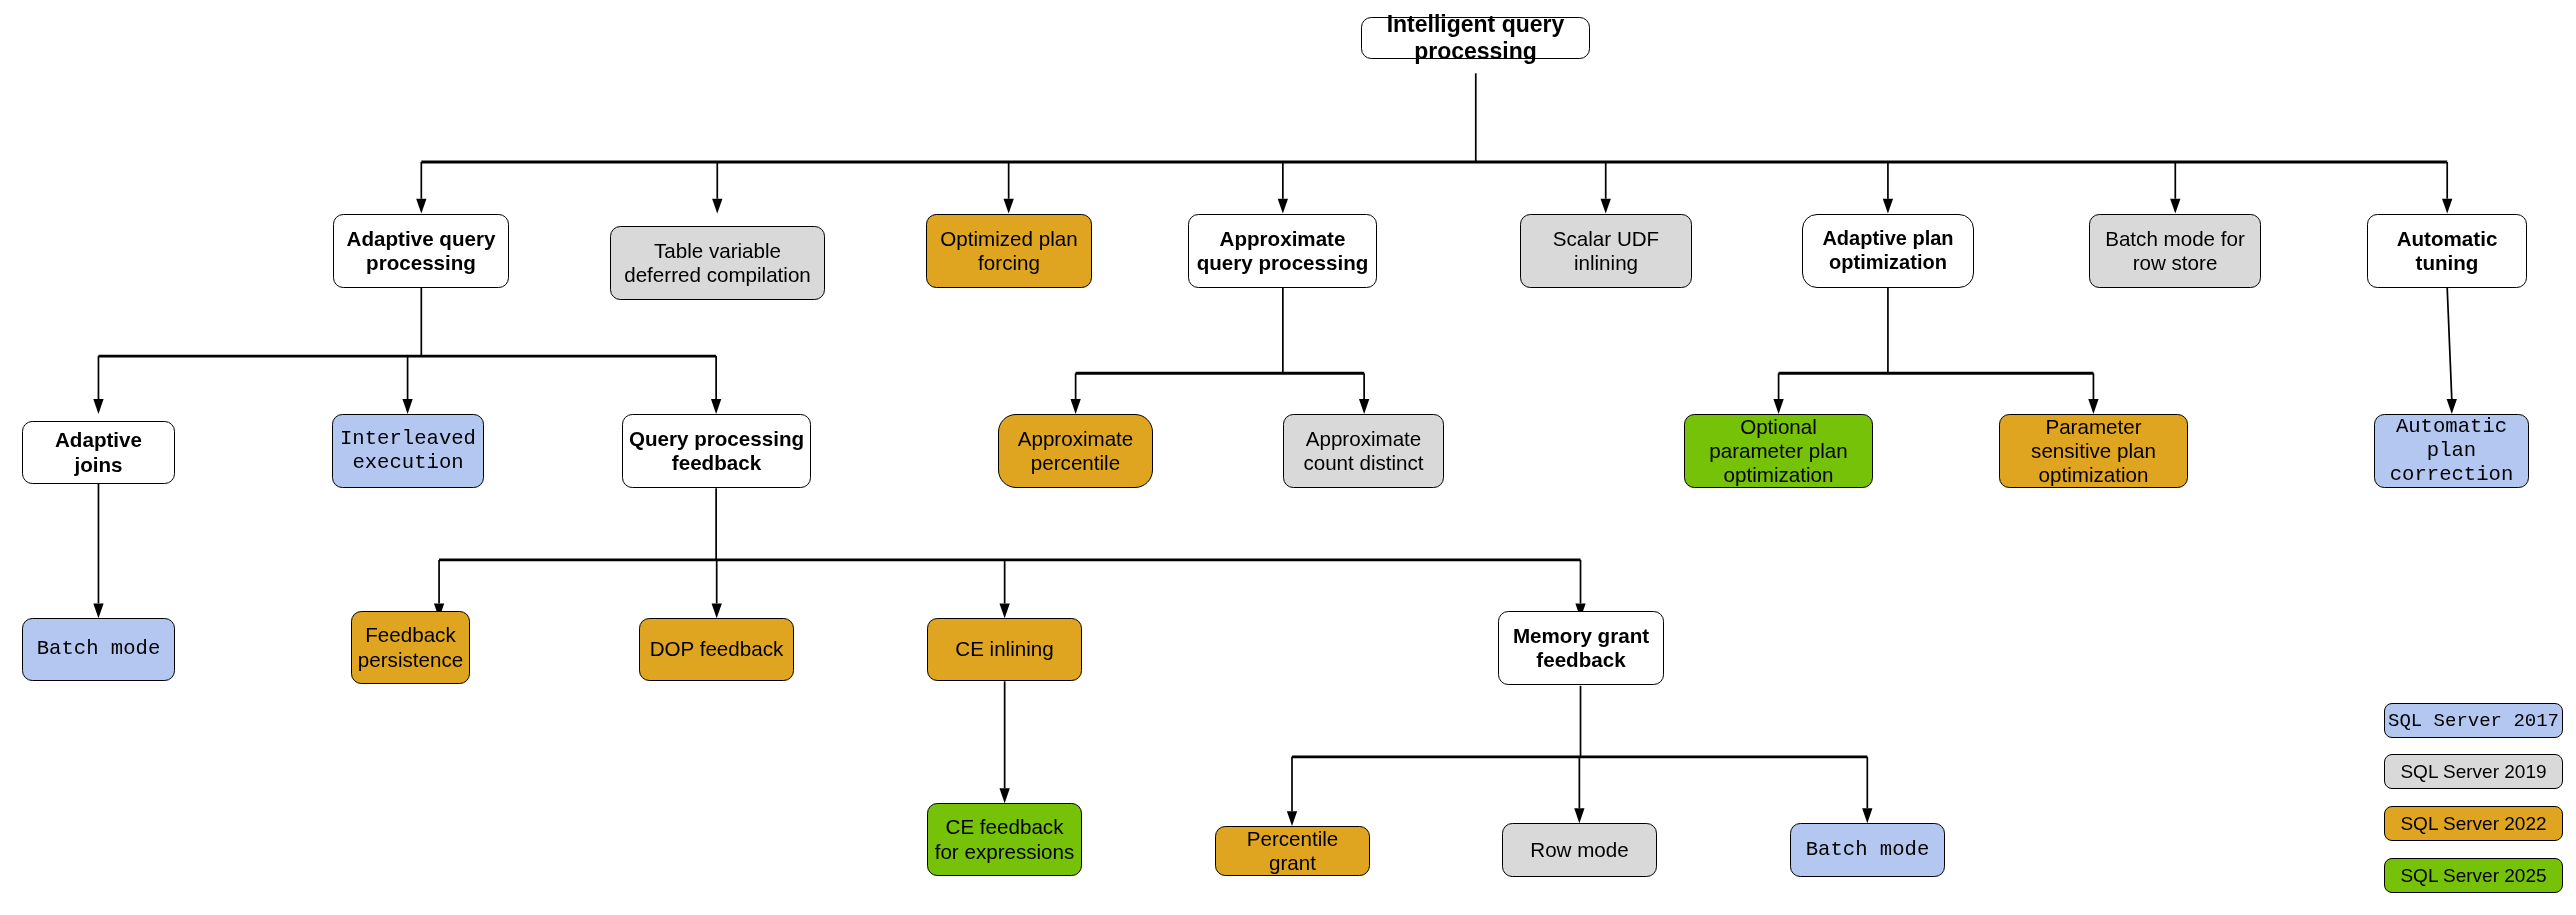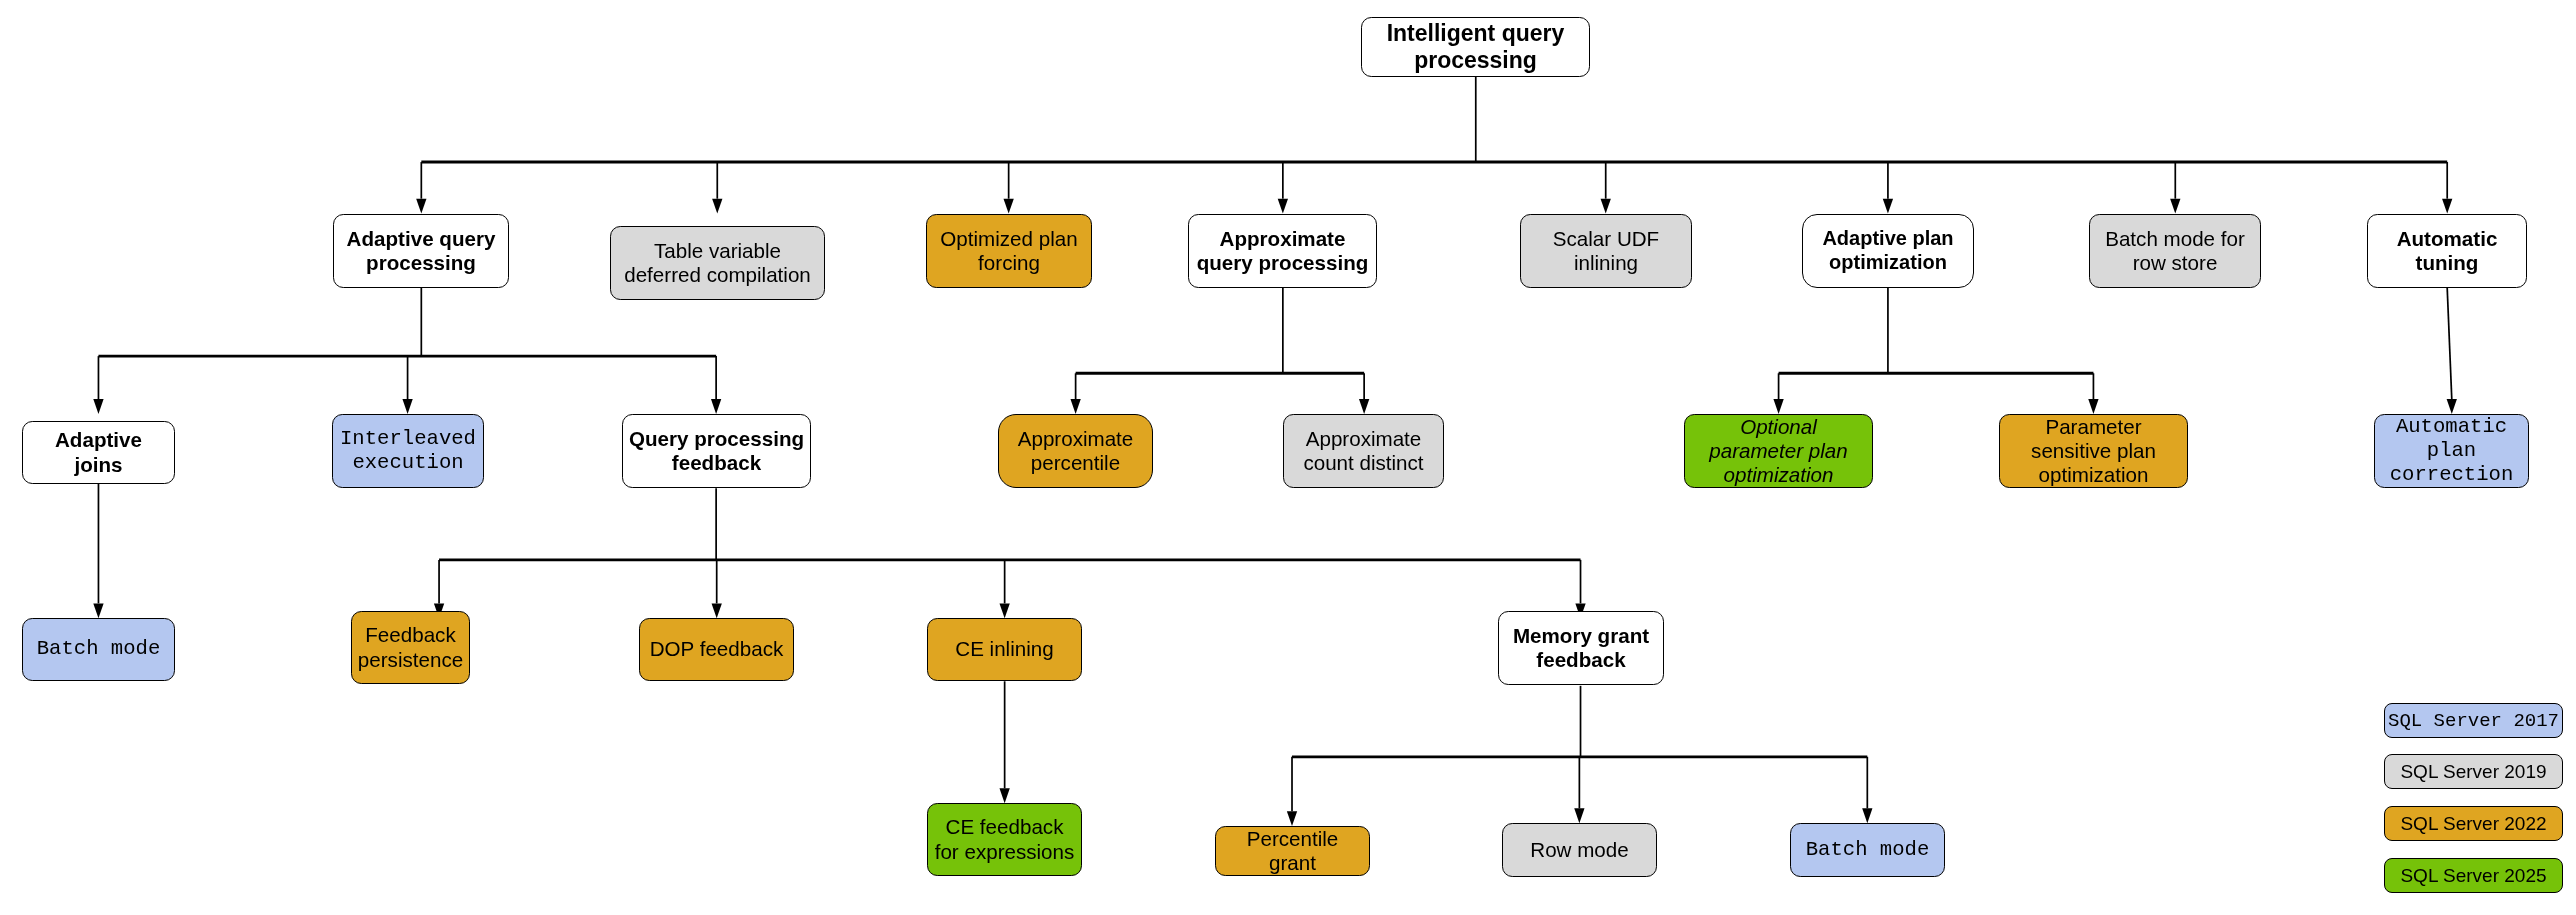--- a/index.html
+++ b/index.html
@@ -79,21 +79,21 @@
       <polygon points="1746,1377 1764,1377 1755,1403" fill="#000"></polygon>
       <line x1="2761" y1="1198" x2="2761" y2="1322" stroke="#000" stroke-width="3"></line>
       <line x1="2257" y1="1322" x2="3262" y2="1322" stroke="#000" stroke-width="5"></line>
       <line x1="2257" y1="1322" x2="2257" y2="1417" stroke="#000" stroke-width="3"></line>
       <polygon points="2248,1417 2266,1417 2257,1443" fill="#000"></polygon>
       <line x1="2759" y1="1322" x2="2759" y2="1412" stroke="#000" stroke-width="3"></line>
       <polygon points="2750,1412 2768,1412 2759,1438" fill="#000"></polygon>
       <line x1="3262" y1="1322" x2="3262" y2="1412" stroke="#000" stroke-width="3"></line>
       <polygon points="3253,1412 3271,1412 3262,1438" fill="#000"></polygon>
     </svg>
-<div class="node n-white" style="left: 1361px; top: 17px; width: 229px; height: 60px; font-size: 23px;">
+<div class="node n-white" style="left: 1361px; top: 17px; width: 229px; height: 42px; font-size: 23px;">
       <span class="lbl">Intelligent query processing</span>
     </div>
     <div class="node n-white" style="left: 333px; top: 214px; width: 176px; height: 74px; font-size: 20.6px;">
       <span class="lbl">Adaptive query processing</span>
     </div>
     <div class="node n-gray" style="left: 610px; top: 214px; width: 215px; height: 74px; font-size: 20.6px; margin-top: 12px;">
       <span class="lbl">Table variable deferred compilation</span>
     </div>
     <div class="node n-orange" style="left: 926px; top: 214px; width: 166px; height: 74px; font-size: 20.6px;">
       <span class="lbl">Optimized plan forcing</span>
@@ -121,21 +121,21 @@
     </div>
     <div class="node n-white" style="left: 622px; top: 414px; width: 189px; height: 74px; font-size: 20.6px;">
       <span class="lbl">Query processing feedback</span>
     </div>
     <div class="node n-orange" style="left: 998px; top: 414px; width: 155px; height: 74px; font-size: 20.6px; border-radius: 18px;">
       <span class="lbl">Approximate percentile</span>
     </div>
     <div class="node n-gray" style="left: 1283px; top: 414px; width: 161px; height: 74px; font-size: 20.6px;">
       <span class="lbl">Approximate count distinct</span>
     </div>
-    <div class="node n-green" style="left: 1684px; top: 414px; width: 189px; height: 74px; font-size: 20.6px; font-style: italic;">
+    <div class="node n-green" style="left: 1684px; top: 414px; width: 189px; height: 74px; font-size: 20.6px;">
       <span class="lbl">Optional parameter plan optimization</span>
     </div>
     <div class="node n-orange" style="left: 1999px; top: 414px; width: 189px; height: 74px; font-size: 20.6px;">
       <span class="lbl">Parameter sensitive plan optimization</span>
     </div>
     <div class="node n-blue" style="left: 2374px; top: 414px; width: 155px; height: 74px; font-size: 20.6px;">
       <span class="lbl">Automatic plan correction</span>
     </div>
     <div class="node n-blue" style="left: 22px; top: 618px; width: 153px; height: 63px; font-size: 20.6px;">
       <span class="lbl">Batch mode</span>

